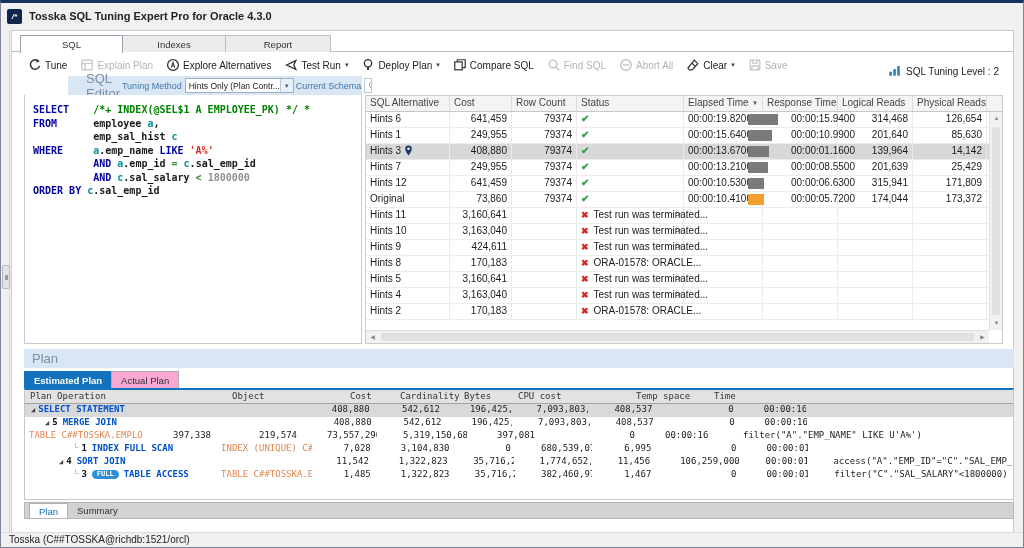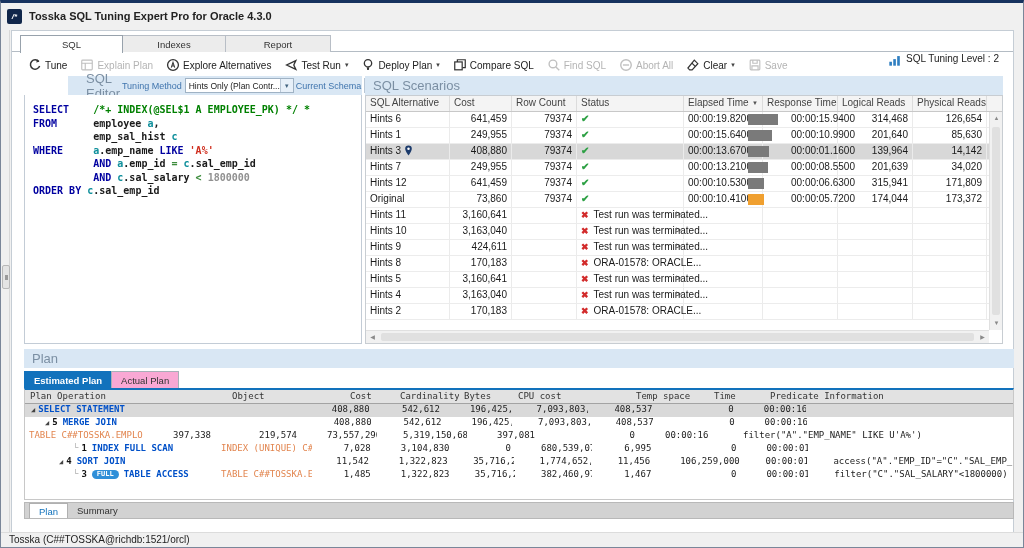--- a/index.html
+++ b/index.html
@@ -35,21 +35,21 @@
   
   .toolbar { position:absolute; top:22px; left:0; right:0; height:24px; background:#fff;
              display:flex; align-items:center; padding-left:16px; }
   .tb-btn { display:flex; align-items:center; margin-right:13px; cursor:default; }
   .tb-icon { width:14px; height:14px; margin-right:3px; color:#333; }
   .tb-icon svg { width:14px; height:14px; display:block; }
   .tb-label { font-size:10px; color:#222; white-space:nowrap; }
   .tb-btn.disabled .tb-label { color:#b4b4b4; }
   .tb-btn.disabled .tb-icon { color:#c0c0c0; }
   .tb-caret { font-size:7px; color:#444; margin-left:4px; }
-  .tuning-level { position:absolute; right:14px; top:0; height:24px; display:flex; align-items:flex-start; }
+  .tuning-level { position:absolute; right:14px; top:0; height:24px; display:flex; align-items:flex-end; }
   .tuning-level .tb-icon { margin-right:4px; color:#2f7fc1; }
   .tuning-level span.lvl { font-size:10px; color:#222; }
 
   
   .panel-header { height:19px; background:#d9e7f4; display:flex; align-items:center; padding-left:8px; }
   .panel-title { font-size:13px; color:#7b8fa3; }
 
   
   .sql-editor-panel { position:absolute; left:12px; top:45px; width:338px; height:268px; }
   .sql-editor-panel .panel-header { padding-left:18px;margin-left:44px; }
@@ -266,23 +266,20 @@
           <div class="code-line"><span class="c-kw">FROM</span><span class="c-pl">      employee </span><span class="c-al">a</span><span class="c-pl">,</span></div>
           <div class="code-line"><span class="c-pl">          emp_sal_hist </span><span class="c-al">c</span></div>
           <div class="code-line"><span class="c-kw">WHERE</span><span class="c-pl">     </span><span class="c-al">a</span><span class="c-pl">.emp_name </span><span class="c-kw">LIKE</span><span class="c-pl"> </span><span class="c-st">'A%'</span></div>
           <div class="code-line"><span class="c-pl">          </span><span class="c-kw">AND</span><span class="c-pl"> </span><span class="c-al">a</span><span class="c-pl">.emp_id </span><span class="c-op">=</span><span class="c-pl"> </span><span class="c-al">c</span><span class="c-pl">.sal_emp_id</span></div>
           <div class="code-line"><span class="c-pl">          </span><span class="c-kw">AND</span><span class="c-pl"> </span><span class="c-al">c</span><span class="c-pl">.sal_salary </span><span class="c-op">&lt;</span><span class="c-pl"> </span><span class="c-nu">1800000</span></div>
           <div class="code-line"><span class="c-kw">ORDER BY</span><span class="c-pl"> </span><span class="c-al">c</span><span class="c-pl">.sal_emp_id</span></div>
         </div>
     </div>
 
     <div class="scenarios-panel">
-      <div class="panel-header">
-        <span class="panel-title">SQL Scenarios</span>
-      </div>
       <div class="scen-table">
         <div class="scen-header" id="scen-header">
             <div class="scen-hcell" style="width: 84px;">SQL Alternative</div>
             <div class="scen-hcell" style="width: 62px;">Cost</div>
             <div class="scen-hcell" style="width: 65px;">Row Count</div>
             <div class="scen-hcell" style="width: 107px;">Status</div>
             <div class="scen-hcell" style="width: 79px;">Elapsed Time<span class="sort">▼</span></div>
             <div class="scen-hcell" style="width: 75px;">Response Time</div>
             <div class="scen-hcell" style="width: 75px;">Logical Reads</div>
             <div class="scen-hcell" style="width: 74px;">Physical Reads</div>
@@ -322,21 +319,21 @@
               <div class="scen-cell num" style="width: 74px;">14,142</div>
             </div>
             <div class="scen-row">
               <div class="scen-cell" style="width: 84px;">Hints 7</div>
               <div class="scen-cell num" style="width: 62px;">249,955</div>
               <div class="scen-cell num" style="width: 65px;">79374</div>
               <div class="scen-cell" style="width: 107px;"><span class="ok">✔</span></div>
               <div class="scen-cell" style="width: 79px;">00:00:13.2100<div class="ebar" style="width: 20px;"></div></div>
               <div class="scen-cell" style="width: 75px; padding-left: 28px;">00:00:08.5500</div>
               <div class="scen-cell num" style="width: 75px;">201,639</div>
-              <div class="scen-cell num" style="width: 74px;">34,020</div>
+              <div class="scen-cell num" style="width: 74px;">25,429</div>
             </div>
             <div class="scen-row">
               <div class="scen-cell" style="width: 84px;">Hints 12</div>
               <div class="scen-cell num" style="width: 62px;">641,459</div>
               <div class="scen-cell num" style="width: 65px;">79374</div>
               <div class="scen-cell" style="width: 107px;"><span class="ok">✔</span></div>
               <div class="scen-cell" style="width: 79px;">00:00:10.5300<div class="ebar" style="width: 16px;"></div></div>
               <div class="scen-cell" style="width: 75px; padding-left: 28px;">00:00:06.6300</div>
               <div class="scen-cell num" style="width: 75px;">315,941</div>
               <div class="scen-cell num" style="width: 74px;">171,809</div>
@@ -447,21 +444,20 @@
         <div class="plan-hrow" id="plan-header-row">
             <div class="plan-hcell" style="width: 202px;">Plan Operation</div>
             <div class="plan-hcell" style="width: 118px;">Object</div>
             <div class="plan-hcell" style="width: 50px;">Cost</div>
             <div class="plan-hcell" style="width: 64px;">Cardinality</div>
             <div class="plan-hcell" style="width: 54px;">Bytes</div>
             <div class="plan-hcell" style="width: 68px;">CPU cost</div>
             <div class="plan-hcell" style="width: 50px; margin-top: 28px;">I/O cost</div>
             <div class="plan-hcell" style="width: 78px;">Temp space</div>
             <div class="plan-hcell" style="width: 56px;">Time</div>
-            <div class="plan-hcell" style="width: 230px;">Predicate Information</div>
           </div>
         <div id="plan-body">
             <div class="plan-row selected">
               <div class="plan-cell" style="width: 202px; padding-left: 6px;"><span class="tree-glyph">◢</span><span class="plan-op">SELECT STATEMENT</span></div>
               <div class="plan-cell plan-obj" style="width: 118px;"></div>
               <div class="plan-cell num" style="width: 50px;">408,880</div>
               <div class="plan-cell num" style="width: 64px;">542,612</div>
               <div class="plan-cell num" style="width: 54px;">196,425,544</div>
               <div class="plan-cell num" style="width: 68px;">7,093,803,033</div>
               <div class="plan-cell num" style="width: 50px;">408,537</div>

